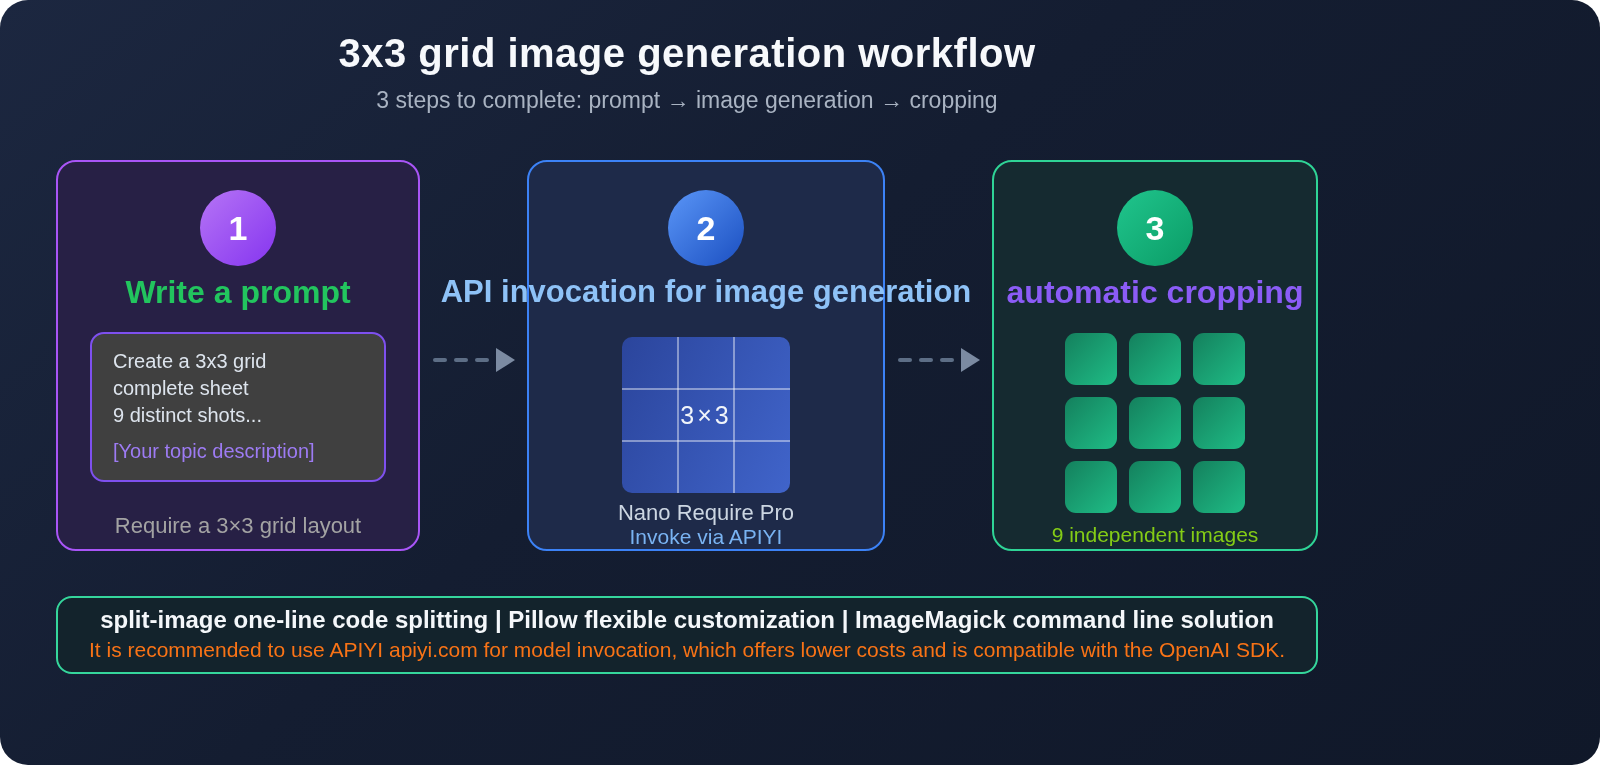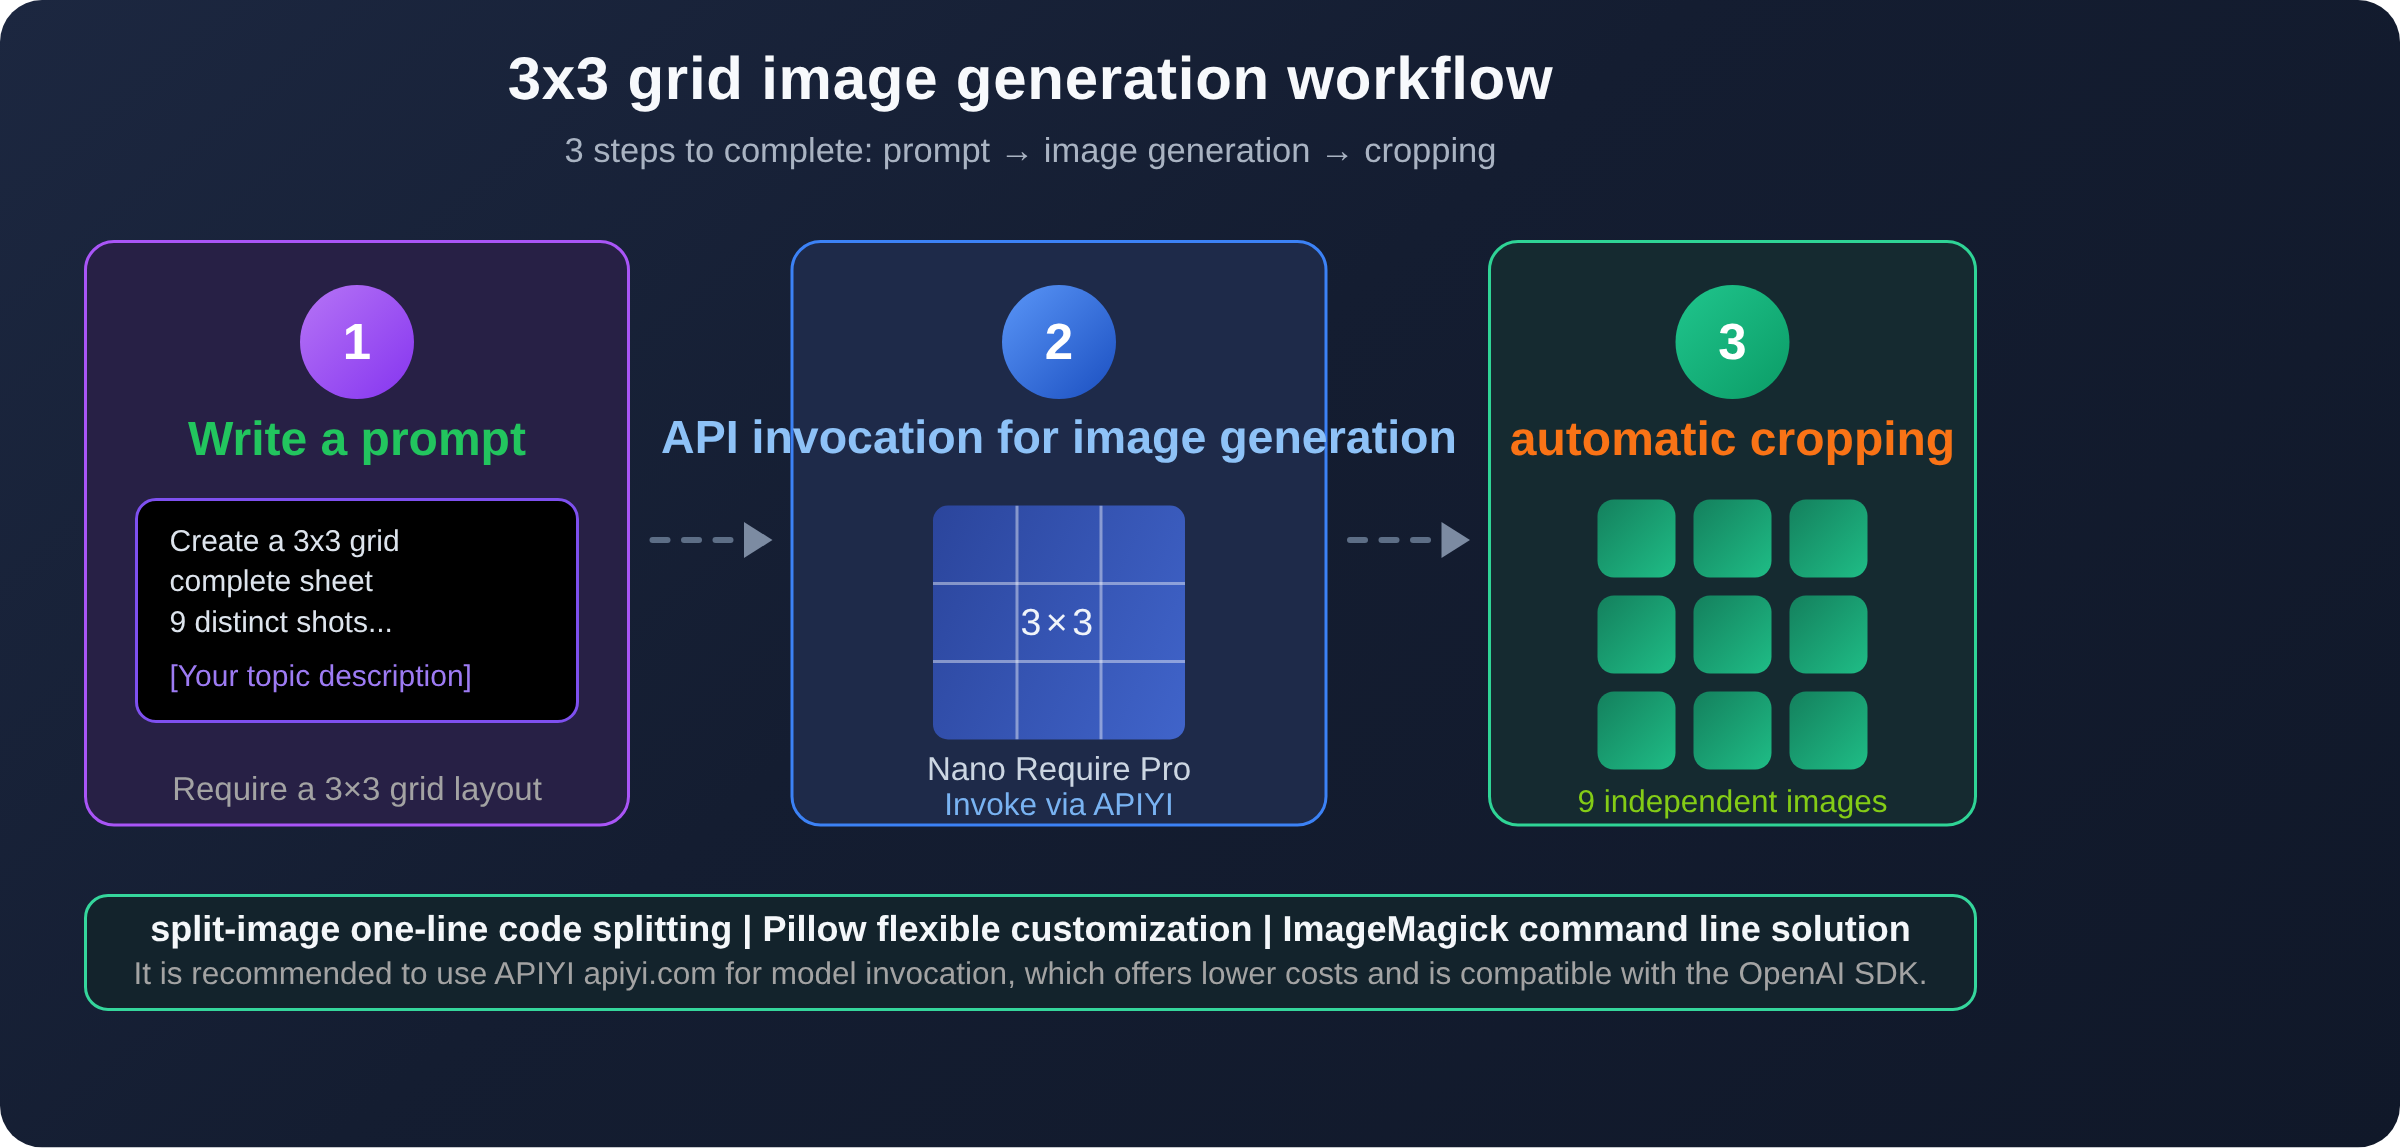--- a/index.html
+++ b/index.html
@@ -40,26 +40,26 @@
     display: flex; align-items: center; justify-content: center;
     font-size: 34px; font-weight: 600; color: #ffffff; flex: none;
   }
   .badge-1 { background: linear-gradient(135deg, #b16ef5 10%, #8a3bf0 90%); }
   .badge-2 { background: linear-gradient(135deg, #548ff2 10%, #2156c6 90%); }
   .badge-3 { background: linear-gradient(135deg, #1ec189 10%, #0da06a 90%); }
 
   .card-title { margin-top: 7px; font-size: 32px; font-weight: 600; line-height: 38px; }
   .card-1 .card-title { color: #22c55e; }
   .card-2 .card-title { color: #8ec2f7; font-size: 31px; white-space: nowrap; }
-  .card-3 .card-title { color: #f97316; }
+  .card-3 .card-title { color: #8b5cf6; }
 
   
   .prompt-box {
     width: 296px; margin-top: 21px;
-    background: #000000; border: 2px solid #7e50ef; border-radius: 14px;
+    background: #404040; border: 2px solid #7e50ef; border-radius: 14px;
     padding: 14px 21px 16px;
   }
   .prompt-line { font-size: 20px; line-height: 27px; color: #dde4ed; }
   .prompt-placeholder { margin-top: 9px; font-size: 20px; line-height: 26px; color: #9d7bf3; }
   .card1-caption { margin-top: 31px; font-size: 22px; color: #a3a3a3; }
 
   
   .grid33 {
     position: relative; width: 168px; height: 168px; margin-top: 26px;
     border-radius: 10px; overflow: hidden;
@@ -96,21 +96,21 @@
     border-left: 19px solid #7c8ba2;
   }
 
   
   .footer-box {
     margin-top: 45px; padding: 7px 10px 10px;
     border: 2px solid #35d69c; border-radius: 16px;
     background: #13232c; text-align: center;
   }
   .footer-line1 { font-size: 24px; font-weight: 700; color: #f4f7fa; line-height: 29px; }
-  .footer-line2 { margin-top: 3px; font-size: 21px; color: #a3a3a3; line-height: 25px; }
+  .footer-line2 { margin-top: 3px; font-size: 21px; color: #f97316; line-height: 25px; }
 </style>
 </head>
 <body>
 
 <div class="canvas">
   <div class="container">
 
     <div class="header">
       <div class="title">3x3 grid image generation workflow</div>
       <div class="subtitle">3 steps to complete: prompt → image generation → cropping</div>

